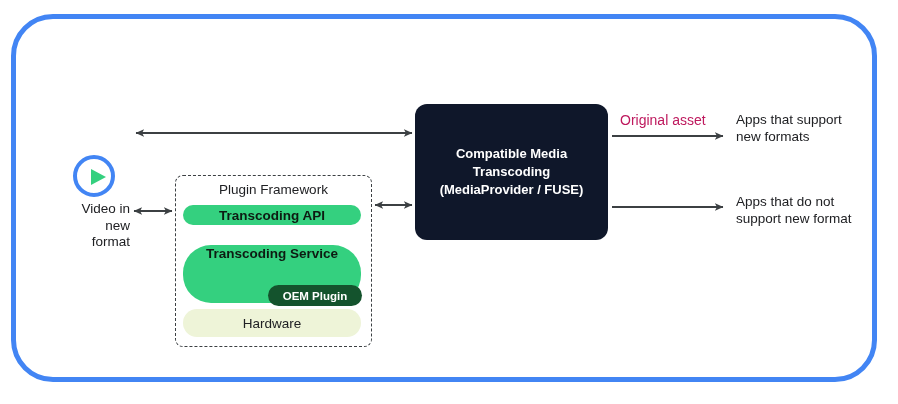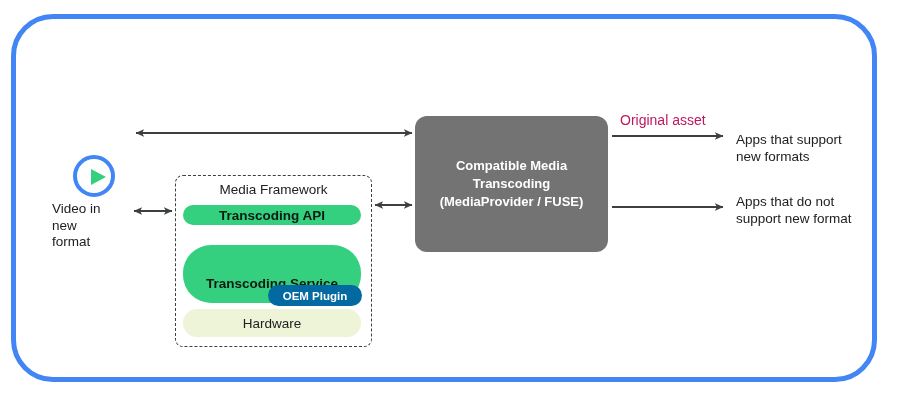--- a/index.html
+++ b/index.html
@@ -50,24 +50,24 @@
     left: 14px;
     top: 10px;
     width: 0;
     height: 0;
     border-left: 15px solid #34d07f;
     border-top: 8.5px solid transparent;
     border-bottom: 8.5px solid transparent;
   }
   .video-caption {
     position: absolute;
-    left: 52px;
+    left: 38px;
     top: 201px;
     width: 92px;
-    text-align: left;
+    text-align: right;
     font-size: 13.5px;
     line-height: 16.5px;
     color: #202124;
     white-space: pre-line;
   }
 
   
   .framework-box {
     position: absolute;
     left: 175px;
@@ -112,30 +112,30 @@
     left: 183px;
     top: 245px;
     width: 178px;
     height: 58px;
     background: #34d07f;
     color: #0d1b12;
     font-size: 13.5px;
     font-weight: bold;
     border-radius: 28px;
     align-items: flex-start;
-    padding-top: 31px;
+    padding-top: 1px;
     text-align: center;
   }
   .badge-oem {
     position: absolute;
     left: 268px;
     top: 285px;
     width: 94px;
     height: 21px;
-    background: #0369a1;
+    background: #14532d;
     color: #ffffff;
     font-size: 11.5px;
     font-weight: bold;
     border-radius: 999px;
     display: flex;
     align-items: center;
     justify-content: center;
   }
   .pill-hardware {
     left: 183px;
@@ -148,34 +148,33 @@
     font-weight: normal;
   }
 
   
   .cmt-box {
     position: absolute;
     left: 415px;
     top: 104px;
     width: 193px;
     height: 136px;
-    background: #737373;
+    background: #0f172a;
     border-radius: 12px;
     color: #ffffff;
     font-size: 13px;
     font-weight: bold;
     line-height: 18px;
     display: flex;
     align-items: center;
     justify-content: center;
     text-align: center;
     white-space: pre-line;
     box-sizing: border-box;
     padding: 0 6px;
-    margin-top: 12px;
   }
 
   
   .arrow-layer {
     position: absolute;
     left: 0;
     top: 0;
     width: 898px;
     height: 404px;
     pointer-events: none;
@@ -191,39 +190,39 @@
   .label-original  { left: 620px; top: 112px; }
   .label-transcoded{ left: 620px; top: 216px; }
 
   .apps-label {
     position: absolute;
     font-size: 13.5px;
     line-height: 17px;
     color: #202124;
     white-space: pre-line;
   }
-  .label-apps-support  { left: 736px; top: 131px; }
+  .label-apps-support  { left: 736px; top: 111px; }
   .label-apps-nosupport{ left: 736px; top: 193px; }
 </style>
 </head>
 <body>
 
 <div id="canvas">
 
   <div class="outer-frame"></div>
 
   <div class="video-icon">
     <div class="play-tri"></div>
   </div>
   <div class="video-caption">Video in
 new
 format</div>
 
   <div class="framework-box"></div>
-  <div class="framework-title">Media Framework</div>
+  <div class="framework-title">Plugin Framework</div>
 
   <div class="pill pill-api">Transcoding API</div>
 
   <div class="pill pill-service">Transcoding Service</div>
 
   <div class="badge-oem">OEM Plugin</div>
 
   <div class="pill pill-hardware">Hardware</div>
 
   <div class="cmt-box">Compatible Media

